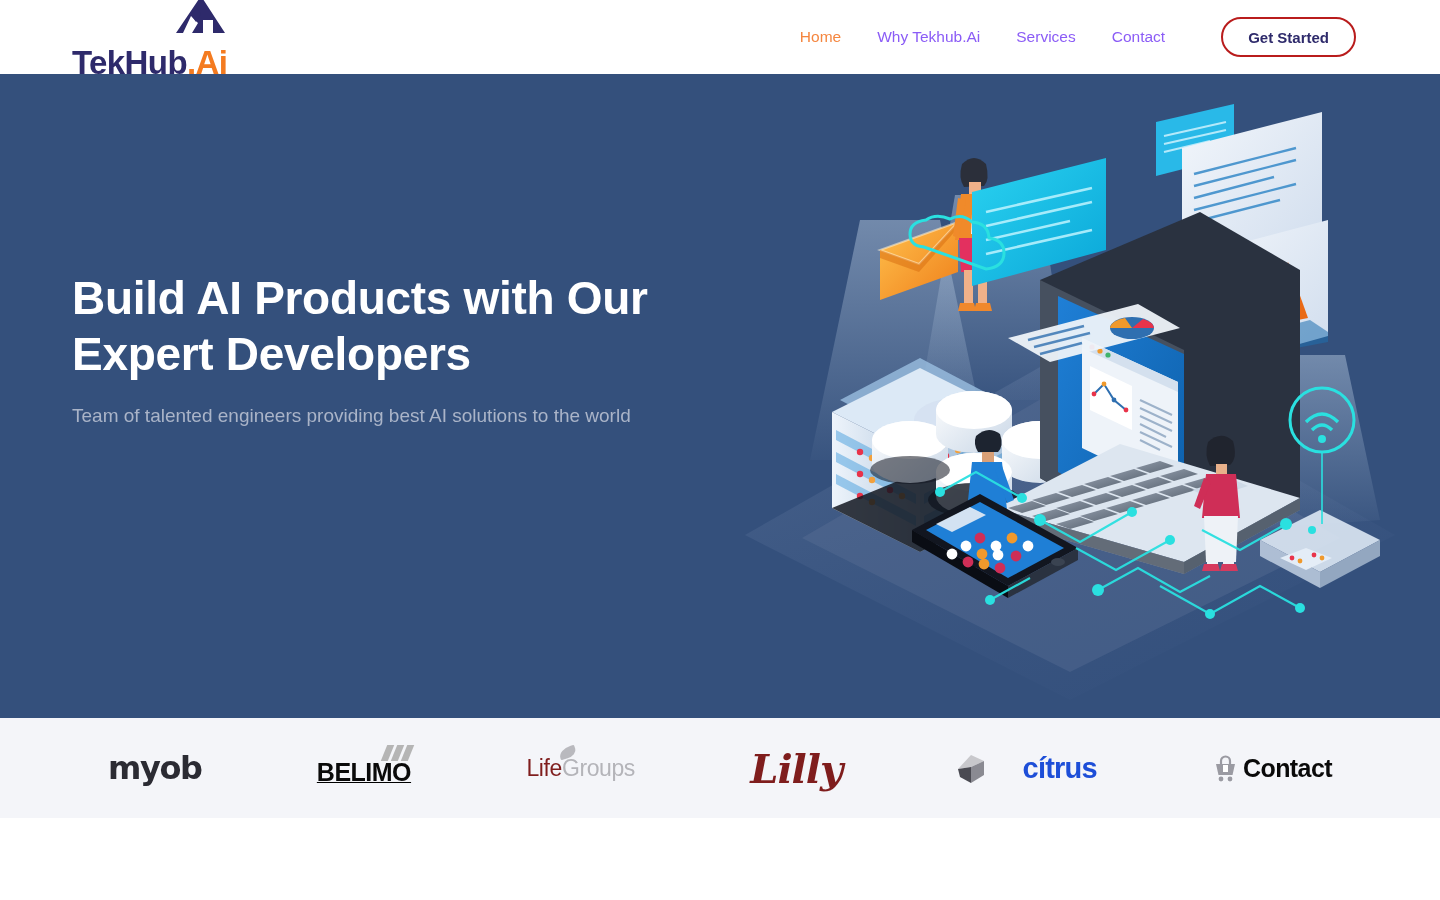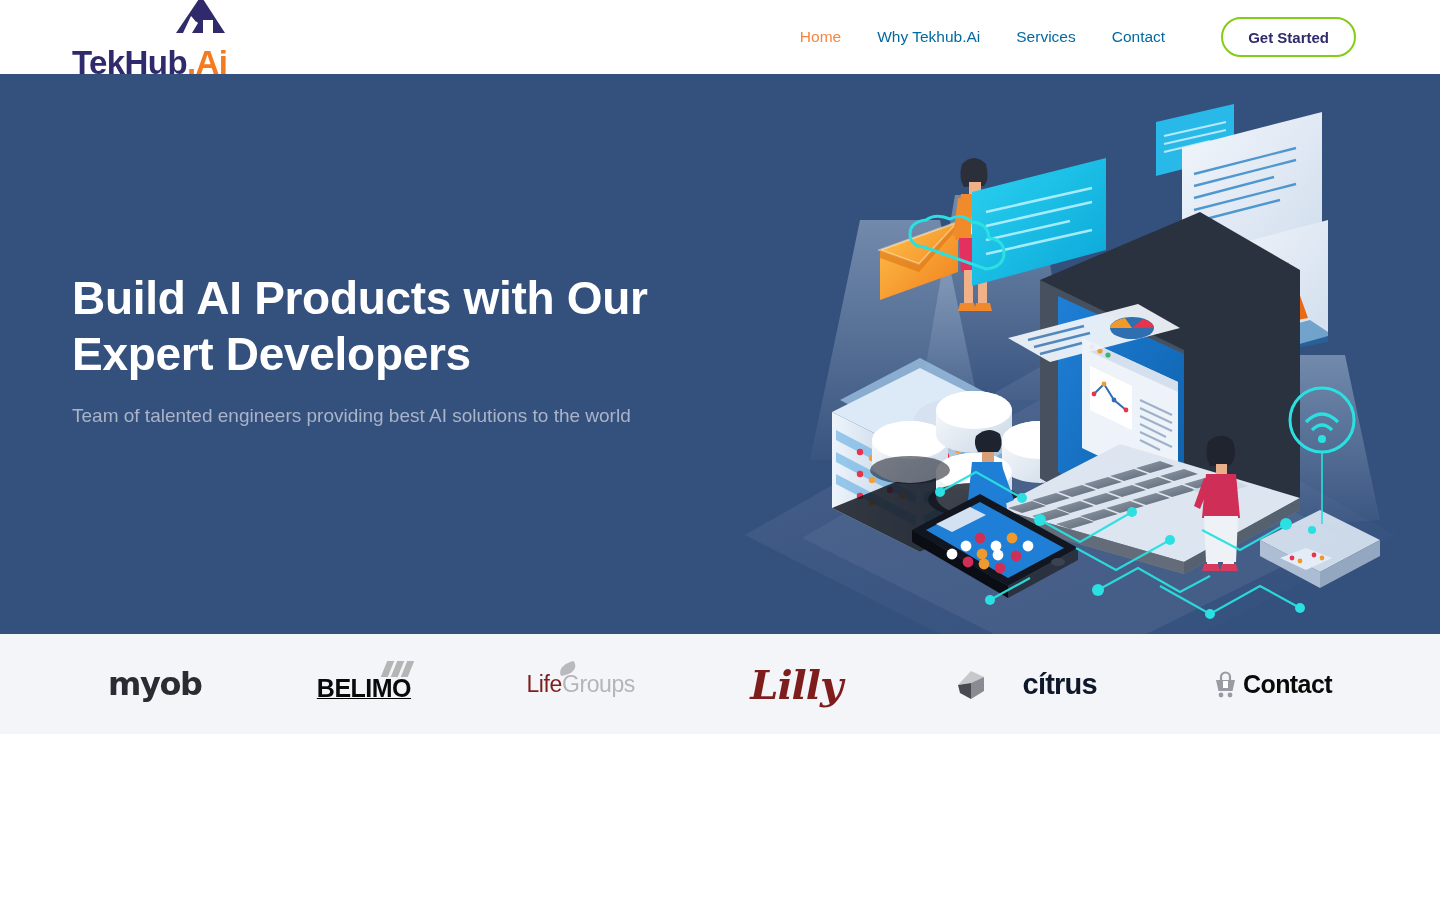--- a/index.html
+++ b/index.html
@@ -34,48 +34,48 @@
   .brand-text .t-accent  { color: #f47b20; }
 
   .main-nav {
     margin-left: auto;
     display: flex;
     align-items: center;
     gap: 32px;
   }
   .nav-link {
     font-size: 15.5px;
-    color: #0369a1;
+    color: #8b5cf6;
     text-decoration: none;
     white-space: nowrap;
     padding: 4px 2px;
   }
   .nav-link.is-active { color: #f5863f; }
   .cta-button {
     margin-left: 22px;
     display: inline-flex;
     align-items: center;
     justify-content: center;
     height: 40px;
     padding: 0 25px;
-    border: 2px solid #84cc16;
+    border: 2px solid #b91c1c;
     border-radius: 999px;
     background: #ffffff;
     color: #2e2a6b;
     font-size: 15px;
     font-weight: bold;
     white-space: nowrap;
     cursor: pointer;
     font-family: inherit;
   }
 
   
   .hero {
     position: relative;
-    height: 560px;
+    height: 644px;
     background: #34507c;
     overflow: hidden;
   }
   .hero-copy {
     position: absolute;
     left: 72px;
     top: 196px;
     width: 640px;
   }
   .hero-title {
@@ -145,21 +145,21 @@
     border-radius: 80% 10% 60% 10%; transform: rotate(-18deg);
   }
   .logo-lilly {
     font-family: "DejaVu Serif", serif;
     font-style: italic; font-size: 40px; font-weight: bold;
     color: #7f1d1d; letter-spacing: -1px;
   }
   .logo-citrus { display: flex; align-items: center; gap: 3px; }
   .logo-citrus .mark { width: 26px; height: 30px; display: block; }
   .logo-citrus .word {
-    font-size: 29px; font-weight: bold; color: #0f172a; letter-spacing: -0.8px; margin-left: 36px;
+    font-size: 29px; font-weight: bold; color: #1d4ed8; letter-spacing: -0.8px; margin-left: 36px;
   }
   .logo-trustly { display: flex; align-items: center; gap: 4px; }
   .logo-trustly .mark { width: 27px; height: 27px; display: block; }
   .logo-trustly .word {
     font-size: 25px; font-weight: bold; color: #0a0a0a; letter-spacing: -0.6px;
   }
 
   .page-footer-space { height: 82px; background: #ffffff; }
 </style>
 </head>

